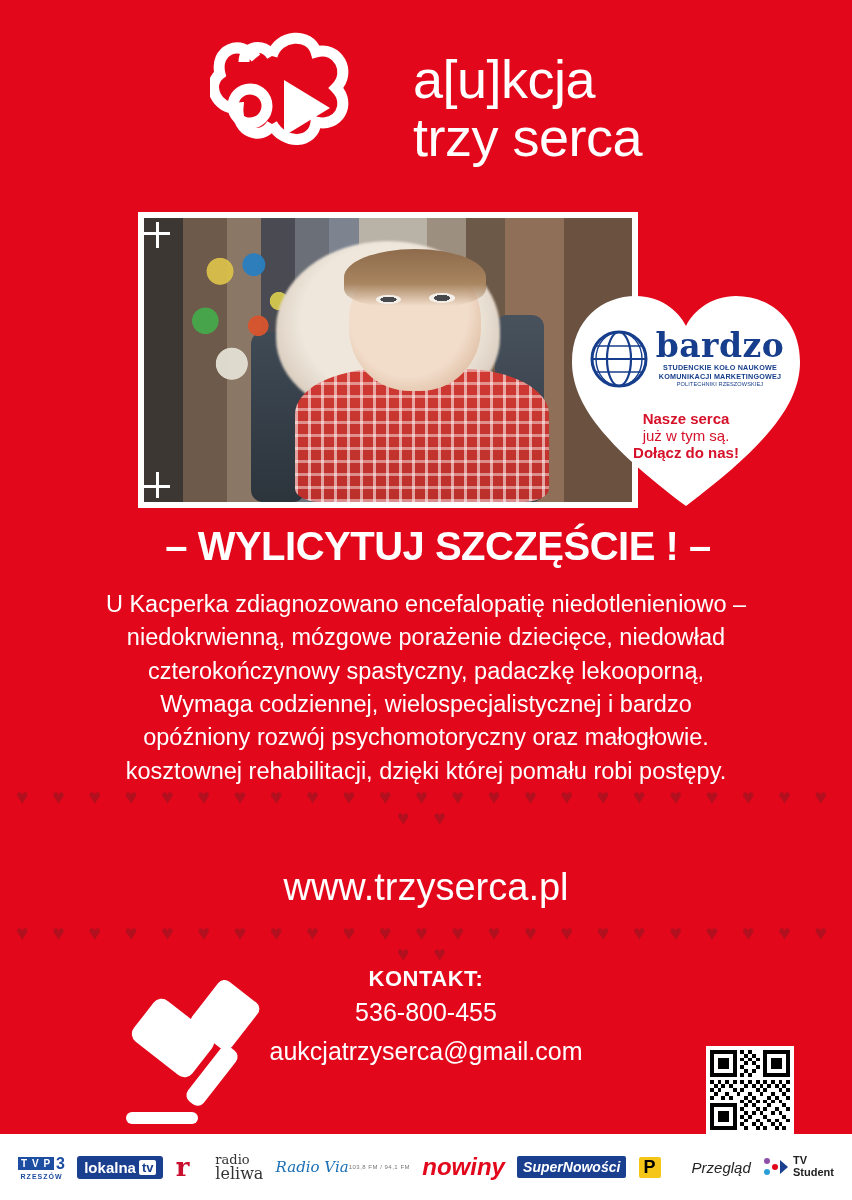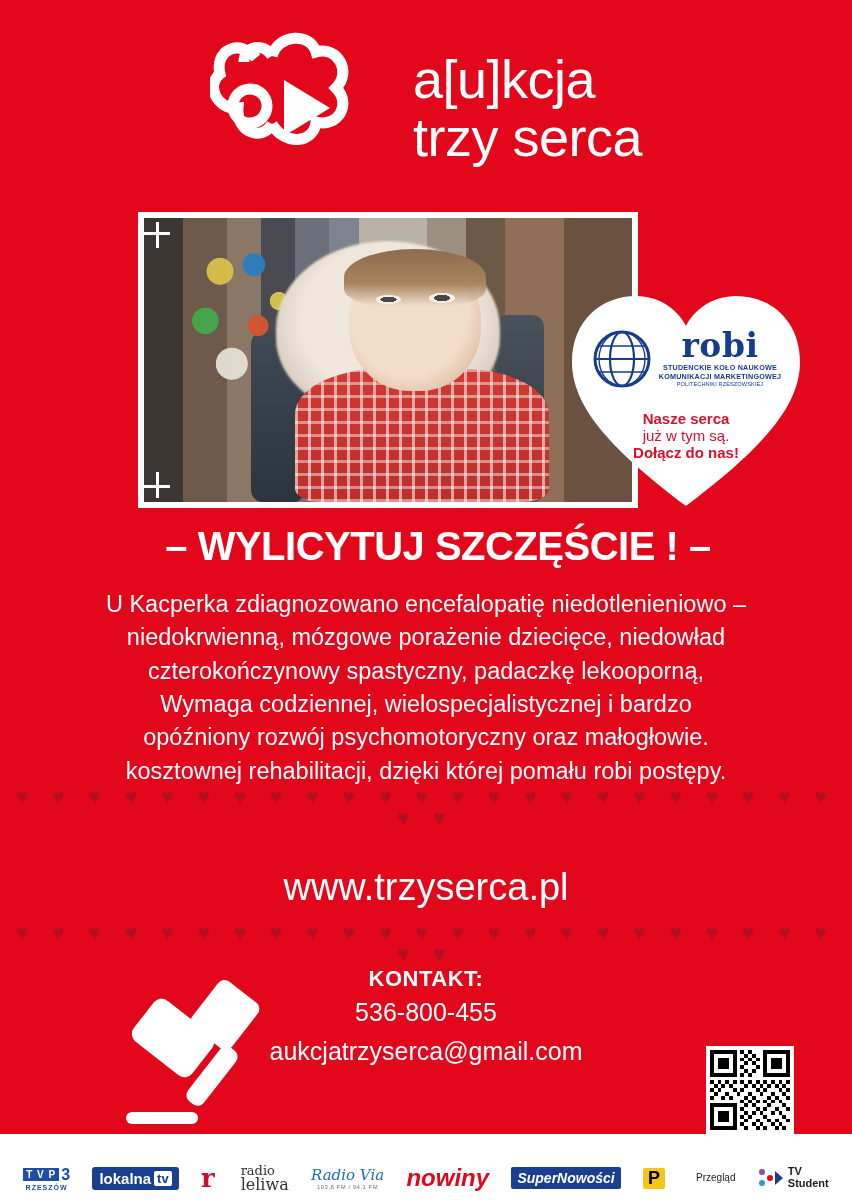--- a/index.html
+++ b/index.html
@@ -223,21 +223,21 @@
   .qr {
     position: absolute; right: 58px; top: 1046px;
     width: 88px; height: 88px; background: #ffffff; padding: 4px;
   }
   .qr canvas, .qr .qrgrid { width: 100%; height: 100%; display: block; }
 
   
   .sponsors {
     position: absolute; left: 0; bottom: 0; width: 852px; height: 66px;
     background: #ffffff;
-    display: flex; align-items: flex-end; justify-content: space-around;
+    display: flex; align-items: center; justify-content: space-around;
     padding: 0 12px;
   }
   .sp { display: flex; align-items: center; justify-content: center; height: 44px; }
   .sp-tvp { display: flex; flex-direction: column; align-items: center; }
   .sp-tvp .row1 { display: flex; align-items: center; gap: 2px; }
   .sp-tvp .tvp {
     background: #1d4ea2; color: #fff; font-size: 10px; font-weight: bold;
     padding: 1px 3px; letter-spacing: 1px;
   }
   .sp-tvp .three { color: #1d4ea2; font-size: 16px; font-weight: bold; }
@@ -245,36 +245,36 @@
   .sp-lok {
     background: #1a3f8f; color: #fff; font-size: 15px; font-weight: bold;
     padding: 3px 7px; border-radius: 3px; display: flex; align-items: center; gap: 3px;
   }
   .sp-lok .tv { background: #fff; color: #1a3f8f; padding: 0 3px; border-radius: 2px; font-size: 13px; }
   .sp-leliwa { display: flex; align-items: center; gap: 5px; }
   .sp-leliwa .r { color: #c8102e; font-size: 26px; font-weight: bold; font-family: "DejaVu Serif", serif; }
   .sp-leliwa .txt { line-height: 1; margin-left: 21px; }
   .sp-leliwa .t1 { font-size: 13px; color: #333; font-family: "DejaVu Serif", serif; }
   .sp-leliwa .t2 { font-size: 16px; color: #333; font-family: "DejaVu Serif", serif; }
-  .sp-via { display: flex; flex-direction: column; align-items: center; }
+  .sp-via { display: flex; flex-direction: row; align-items: center; }
   .sp-via .n { font-size: 15px; color: #1a6fb5; font-family: "DejaVu Serif", serif; font-style: italic; }
   .sp-via .f { font-size: 6px; color: #777; letter-spacing: 0.5px; }
   .sp-now { color: #e2071b; font-size: 24px; font-weight: bold; font-style: italic; }
   .sp-super {
     background: #1a3f8f; padding: 3px 6px; border-radius: 2px;
     color: #fff; font-size: 14px; font-weight: bold; font-style: italic;
   }
   .sp-super .w { color: #fff; }
   .sp-przeglad { display: flex; align-items: center; gap: 3px; }
   .sp-przeglad .p {
     background: #f5c518; color: #000; font-size: 18px; font-weight: bold;
     padding: 0 5px; border-radius: 2px;
   }
   .sp-przeglad .t { line-height: 1; }
-  .sp-przeglad .t1 { font-size: 10px; color: #222; margin-left: 28px; }
+  .sp-przeglad .t1 { font-size: 15px; font-style: italic; color: #222; margin-left: 28px; }
   .sp-tvstud { display: flex; align-items: center; gap: 4px; }
   .sp-tvstud .dots { width: 26px; height: 22px; }
   .sp-tvstud .t { line-height: 1.05; text-align: left; }
   .sp-tvstud .t1 { font-size: 11px; font-weight: bold; color: #222; }
   .sp-tvstud .t2 { font-size: 11px; font-weight: bold; color: #222; }
 </style>
 </head>
 <body>
 
 <div class="poster">
@@ -323,21 +323,21 @@
     <div class="badge-content">
       <div class="badge-row">
         <svg class="globe" viewBox="0 0 62 62">
           <circle cx="31" cy="31" r="27" fill="none" stroke="#173e8c" stroke-width="3"></circle>
           <ellipse cx="31" cy="31" rx="12" ry="27" fill="none" stroke="#173e8c" stroke-width="2.2"></ellipse>
           <ellipse cx="31" cy="31" rx="23" ry="27" fill="none" stroke="#173e8c" stroke-width="1.4"></ellipse>
           <line x1="4" y1="31" x2="58" y2="31" stroke="#173e8c" stroke-width="2.2"></line>
           <path d="M8 18 H54 M8 44 H54" stroke="#173e8c" stroke-width="1.6" fill="none"></path>
         </svg>
         <div>
-          <div class="brief-word">robi</div>
+          <div class="brief-word">bardzo</div>
           <div class="brief-sub">
             <div>STUDENCKIE KOŁO NAUKOWE</div>
             <div>KOMUNIKACJI MARKETINGOWEJ</div>
             <div class="tiny">POLITECHNIKI RZESZOWSKIEJ</div>
           </div>
         </div>
       </div>
       <div class="badge-slogan">
         <div>Nasze serca</div>
         <div class="s2">już w tym są.</div>

